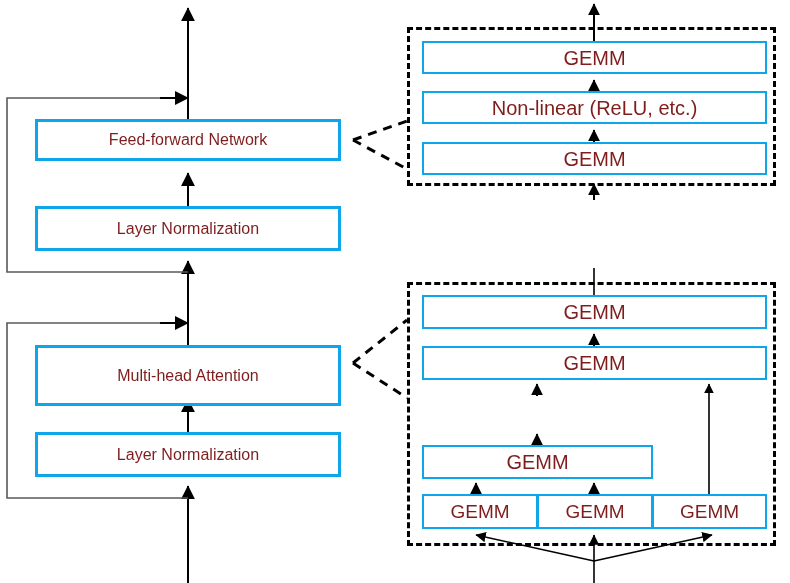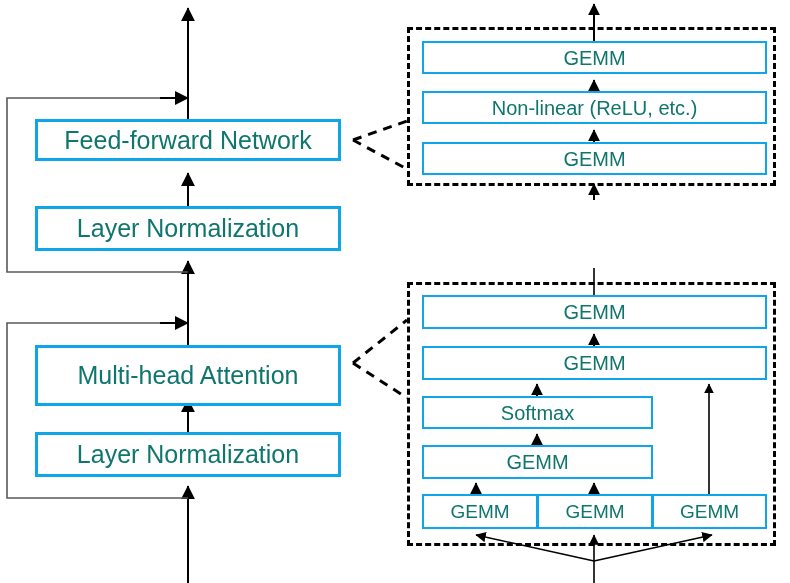--- a/index.html
+++ b/index.html
@@ -27,27 +27,27 @@
   }
   
   .box {
     position: absolute;
     box-sizing: border-box;
     background: #ffffff;
     border: 3px solid #0ea5e9;
     display: flex;
     align-items: center;
     justify-content: center;
-    color: #0f766e;
+    color: #7f1d1d;
     line-height: 1;
     white-space: nowrap;
     z-index: 5;
   }
   .box.thin { border-width: 2px; }
-  .lbl-big   { font-size: 25px; }
+  .lbl-big   { font-size: 16px; }
   .lbl-mid   { font-size: 20px; }
   .lbl-small { font-size: 19px; }
 
   
   #box-ffn  { left: 35px;  top: 119px; width: 306px; height: 42px; }
   #box-ln1  { left: 35px;  top: 206px; width: 306px; height: 45px; }
   #box-mha  { left: 35px;  top: 345px; width: 306px; height: 61px; }
   #box-ln2  { left: 35px;  top: 432px; width: 306px; height: 45px; }
 
   
@@ -216,23 +216,20 @@
   </div>
 
   <div class="box thin lbl-mid" id="box-b-gemm-1">
     <span>GEMM</span>
   </div>
 
   <div class="box thin lbl-mid" id="box-b-gemm-2">
     <span>GEMM</span>
   </div>
 
-  <div class="box thin lbl-mid" id="box-b-softmax">
-    <span>Softmax</span>
-  </div>
 
   <div class="box thin lbl-mid" id="box-b-gemm-3">
     <span>GEMM</span>
   </div>
 
   <div class="box thin lbl-small" id="box-b-qkv-1">
     <span>GEMM</span>
   </div>
 
   <div class="box thin lbl-small" id="box-b-qkv-2">

